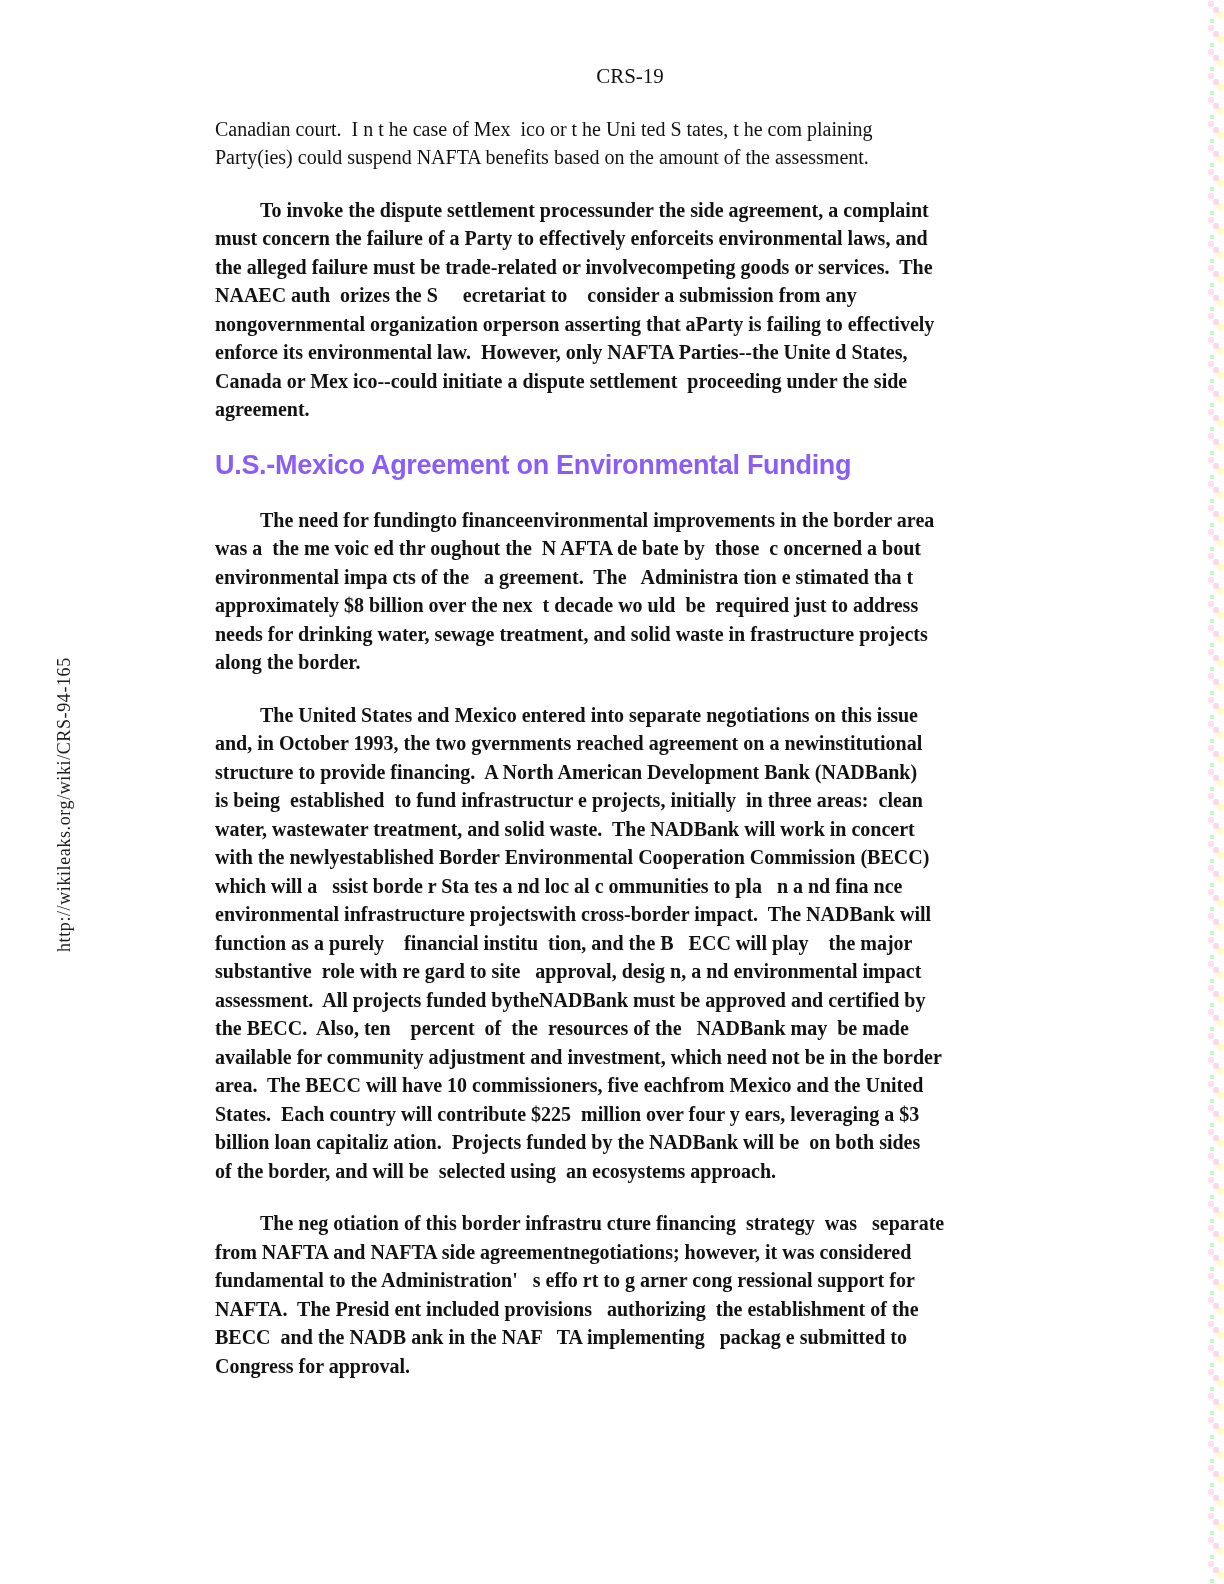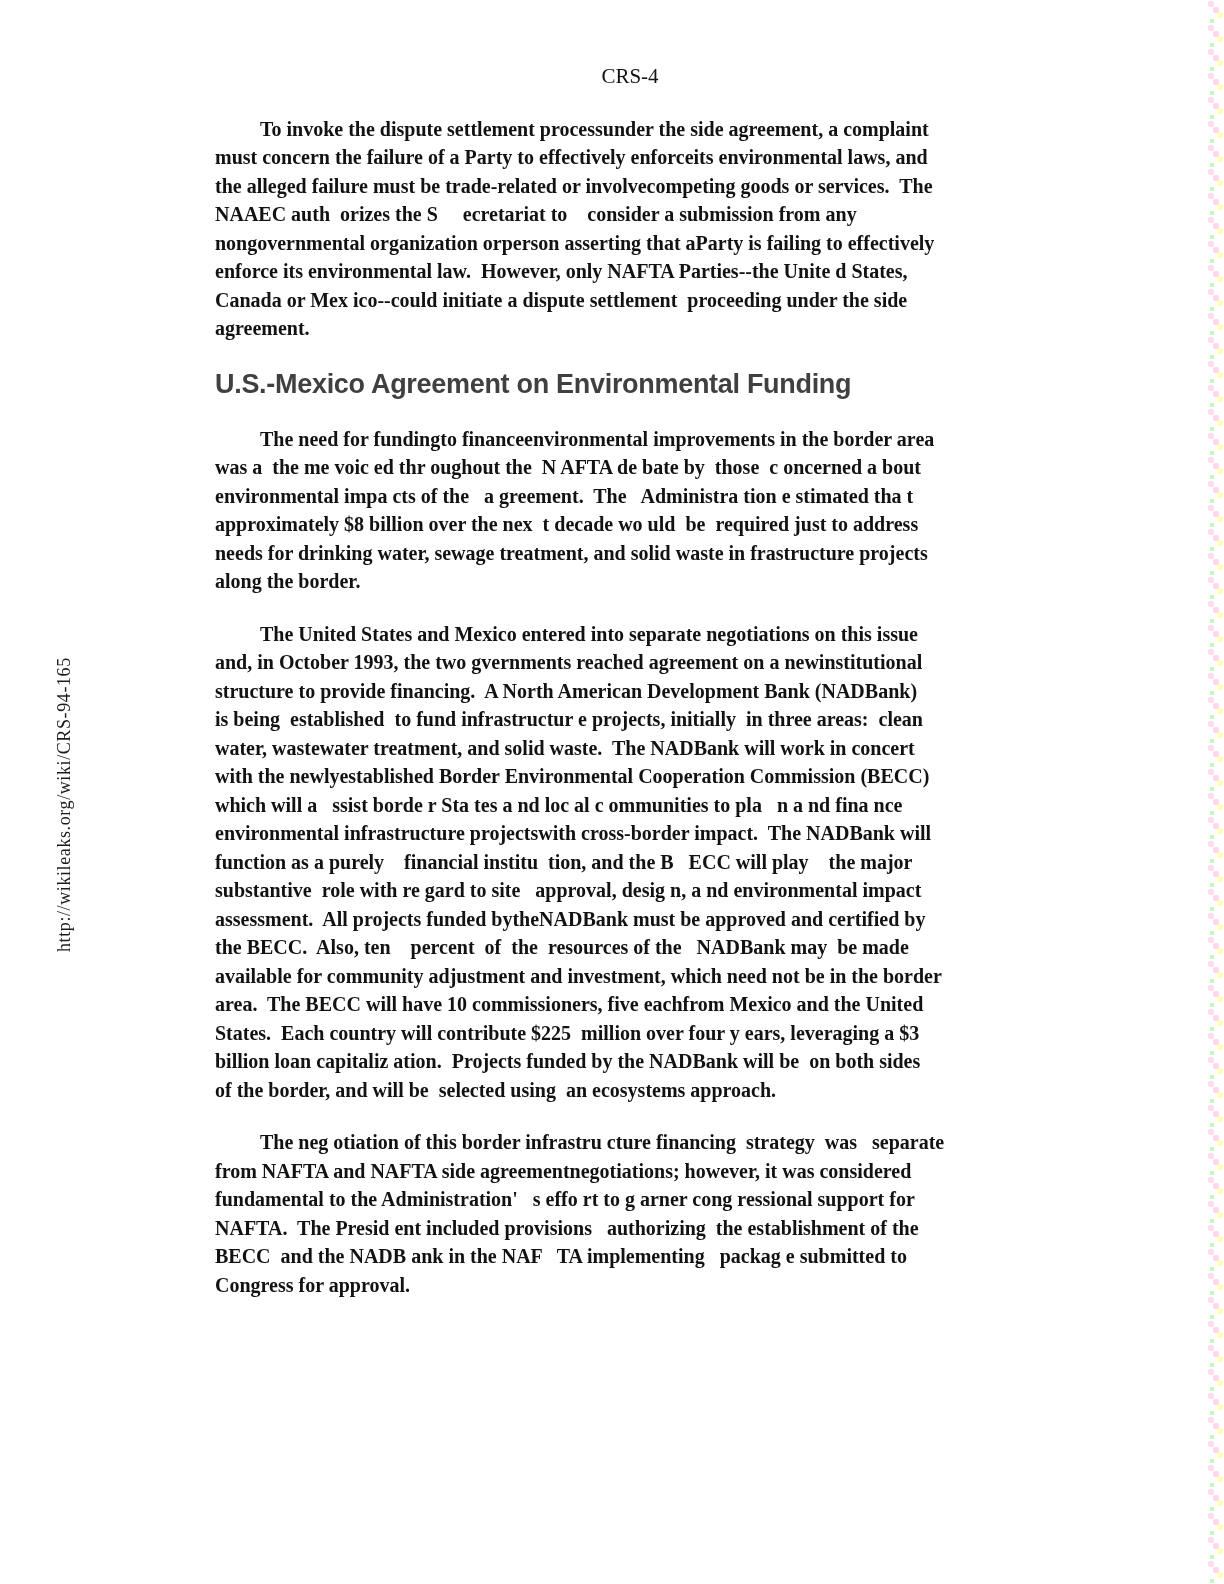--- a/index.html
+++ b/index.html
@@ -56,37 +56,39 @@
     margin: 0 0 24px 0;
     white-space: pre-wrap;
   }
   .content p.indented { text-indent: 45px; font-weight: bold; }
   h1.section-heading {
     font-family: "Liberation Sans", sans-serif;
     font-weight: bold;
     font-size: 27px;
     line-height: 34px;
     letter-spacing: -0.3px;
-    color: #404040;
+    color: #8b5cf6;
     margin: 16px 0 24px 0;
   }
 </style>
 </head>
 <body>
 
 <div class="page">
 
   <div class="edge-pattern"></div>
 
   <div class="watermark">http://wikileaks.org/wiki/CRS-94-165</div>
 
   <div class="content">
 
-    <div class="page-number">CRS-4</div>
+    <div class="page-number">CRS-19</div>
 
+    <p>Canadian court.  I n t he case of Mex  ico or t he Uni ted S tates, t he com plaining
+Party(ies) could suspend NAFTA benefits based on the amount of the assessment.</p>
 
     <p class="indented">To invoke the dispute settlement processunder the side agreement, a complaint
 must concern the failure of a Party to effectively enforceits environmental laws, and
 the alleged failure must be trade-related or involvecompeting goods or services.  The
 NAAEC auth  orizes the S     ecretariat to    consider a submission from any
 nongovernmental organization orperson asserting that aParty is failing to effectively
 enforce its environmental law.  However, only NAFTA Parties--the Unite d States,
 Canada or Mex ico--could initiate a dispute settlement  proceeding under the side
 agreement.</p>
 

